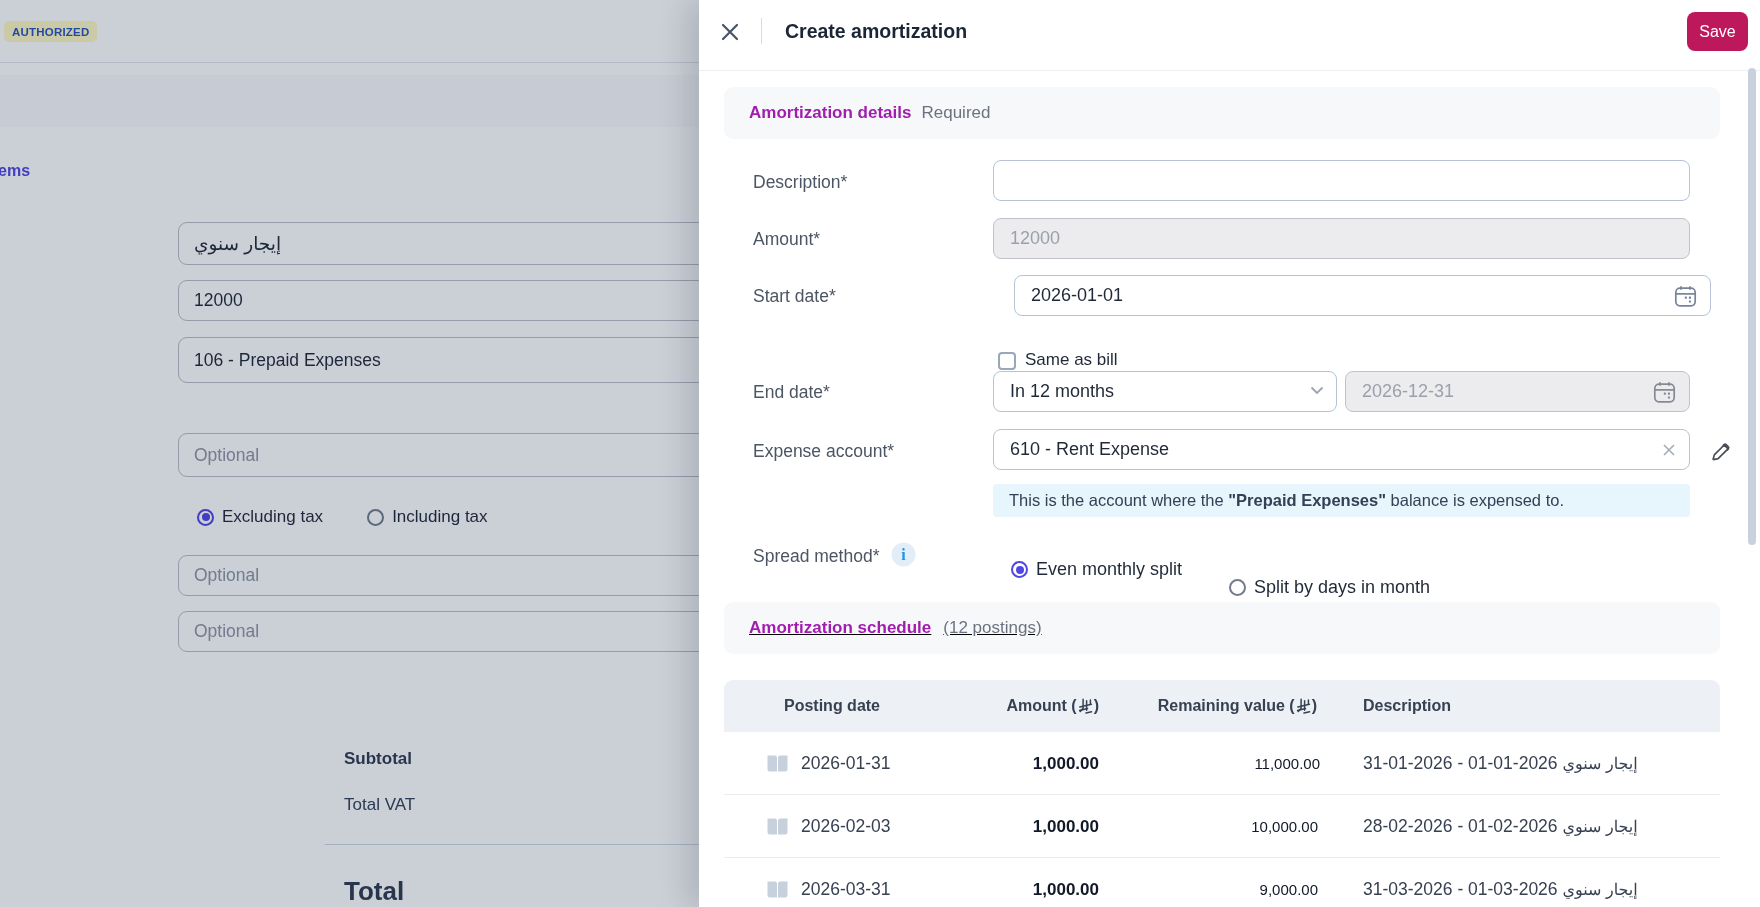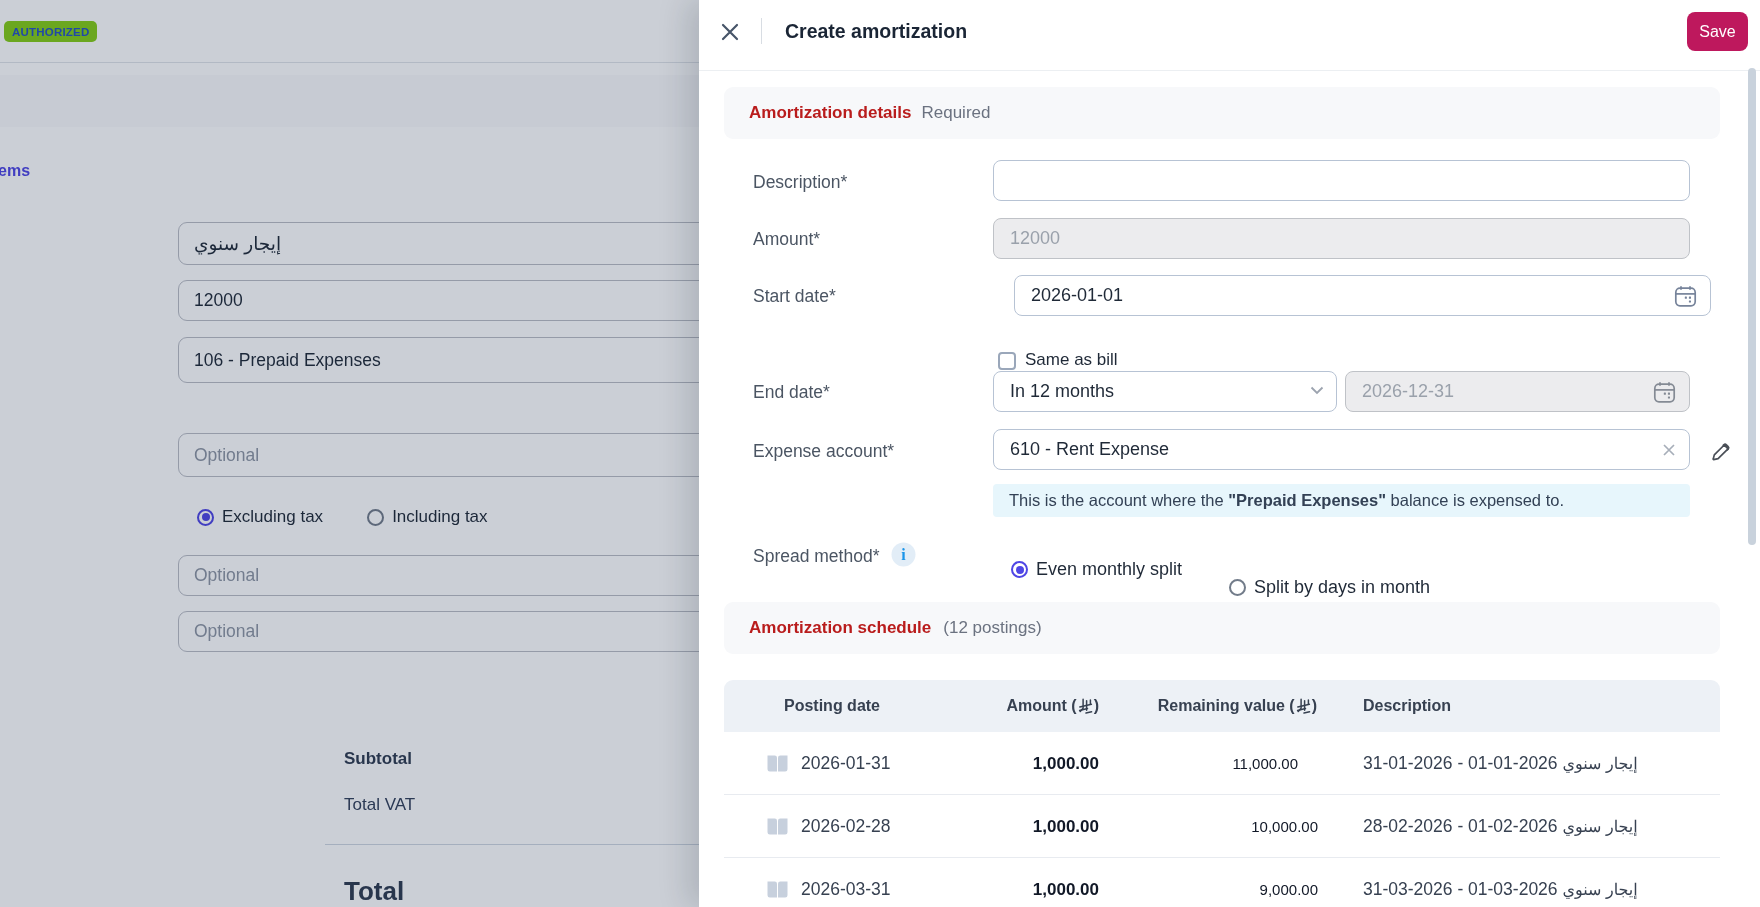--- a/index.html
+++ b/index.html
@@ -2,21 +2,21 @@
 <html><head>
 <meta charset="utf-8">
 <style>
   * { margin:0; padding:0; box-sizing:border-box; }
   html,body { width:1760px; height:907px; overflow:hidden; }
   body { font-family:"Liberation Sans", sans-serif; position:relative; background:#fff; }
 
   
   #page { position:absolute; inset:0; background:#fff; }
   #topbar { position:absolute; left:0; top:0; width:100%; height:63px; background:#fff; border-bottom:1px solid #dfe3e8; }
-  .badge { position:absolute; left:4px; top:21px; height:21px; padding:0 8px; background:#84cc16; color:#2553c5; font-size:11.5px; font-weight:600; letter-spacing:.2px; border-radius:5px; display:flex; align-items:center; }
+  .badge { position:absolute; left:4px; top:21px; height:21px; padding:0 8px; background:#fef9c3; color:#2553c5; font-size:11.5px; font-weight:600; letter-spacing:.2px; border-radius:5px; display:flex; align-items:center; }
   #band1 { position:absolute; left:0; top:75px; width:100%; height:52px; background:#fafafb; }
   #ems { position:absolute; left:-2px; top:162px; color:#4f46e5; font-size:16px; font-weight:700; }
   .linput { position:absolute; left:178px; width:760px; direction:ltr; text-align:left; justify-content:flex-start; background:#fff; border:1px solid #babdc5; border-radius:9px; display:flex; align-items:center; padding:0 15px; font-size:17.5px; color:#1f2937; }
   .lplace { color:#8d95a3; }
   .radio-row { position:absolute; top:507px; left:197px; display:flex; align-items:center; }
   .radio { width:17px; height:17px; border-radius:50%; display:inline-block; }
   .radio.sel { border:2px solid #4f46e5; position:relative; }
   .radio.sel::after { content:""; position:absolute; left:2.5px; top:2.5px; width:8px; height:8px; background:#4f46e5; border-radius:50%; }
   .radio.un { border:2px solid #727c8a; }
   .radio-row label { font-size:17px; color:#1f2937; margin-left:8px; }
@@ -30,21 +30,21 @@
 
   
   #drawer { position:absolute; left:699px; top:0; width:1061px; height:907px; background:#fff; box-shadow:-12px 0 28px rgba(16,24,40,.15); }
   #dheader { position:absolute; left:0; top:0; width:100%; height:71px; background:#fff; border-bottom:1px solid #eceff2; }
   #xbtn { position:absolute; left:21px; top:22px; width:20px; height:20px; }
   #hdiv { position:absolute; left:62px; top:18px; width:1px; height:26px; background:#d8dde3; }
   #dtitle { position:absolute; left:86px; top:20px; font-size:19.5px; font-weight:700; color:#1a2535; }
   #savebtn { position:absolute; left:988px; top:12px; width:61px; height:39px; background:#be185d; border-radius:8px; color:#fff; font-size:16px; display:flex; align-items:center; justify-content:center; }
 
   .secband { position:absolute; left:25px; width:996px; height:52px; background:#f7f8fa; border-radius:9px; display:flex; align-items:center; padding-left:25px; }
-  .secband b { font-size:17px; font-weight:700; color:#b91c1c; }
+  .secband b { font-size:17px; font-weight:700; color:#a21caf; }
   .secband span { font-size:17px; color:#6b7280; margin-left:10px; }
 
   .flabel { position:absolute; left:54px; font-size:17.5px; color:#4b5563; }
   .dinput { position:absolute; left:294px; width:697px; height:41px; border:1px solid #b7c3d4; border-radius:8px; background:#fff; display:flex; align-items:center; padding:0 16px; font-size:18px; color:#1f2937; }
   .dinput.disabled { background:#ececee; border-color:#bfc2c7; color:#9aa1ab; }
 
   .cal { position:absolute; right:13px; top:50%; margin-top:-11px; }
   .chev { position:absolute; right:12px; top:50%; margin-top:-6px; }
 
   #chkrow { position:absolute; left:299px; top:350px; display:flex; align-items:flex-end; }
@@ -176,21 +176,21 @@
 
   <div class="dradio-row" style="left:312px;top:546px;">
     <span class="radio sel"></span>
       <label>Even monthly split</label>
   </div>
   <div class="dradio-row" style="left:530px;top:564px;justify-content:flex-end;">
     <span class="radio un"></span>
       <label>Split by days in month</label>
   </div>
 
-  <div class="secband" style="top:602px;">
+  <div class="secband" style="top:602px;text-decoration:underline;">
       <b>Amortization schedule</b>
       <span style="margin-left:12px;">(12 postings)</span>
     </div>
 
   <div id="tbl">
     <div id="thead">
       <div class="th" style="left:60px;">Posting date</div>
       <div class="th" style="left:200px;width:175px;justify-content:flex-end;">Amount&nbsp;(<svg width="15" height="16" viewBox="0 0 15 16" style="margin:0 1px 0 1px;">
             <g stroke="#374151" stroke-width="1.5" fill="none" stroke-linecap="round">
               <path d="M5.1 1.2 V10.2 L2.2 13.4"></path>
@@ -215,31 +215,31 @@
     </div>
     <div class="trow">
       <div class="td" style="left:42px;">
           <svg width="23" height="19" viewBox="0 0 23 19">
             <path d="M1.5 1.5 h7.2 a2.3 2.3 0 0 1 2.3 2.3 v13.7 h-7.2 a2.3 2.3 0 0 1 -2.3 -2.3 Z" fill="#c7d0dd"></path>
             <path d="M21.5 1.5 h-7.2 a2.3 2.3 0 0 0 -2.3 2.3 v13.7 h7.2 a2.3 2.3 0 0 0 2.3 -2.3 Z" fill="#c7d0dd"></path>
           </svg>
         </div>
       <div class="td" style="left:77px;color:#374151;">2026-01-31</div>
       <div class="td" style="left:240px;width:135px;justify-content:flex-end;font-weight:700;color:#111827;font-size:17px;">1,000.00</div>
-      <div class="td" style="left:420px;width:154px;justify-content:flex-end;color:#111827;font-size:15px;">11,000.00</div>
+      <div class="td" style="left:442px;width:154px;justify-content:flex-end;color:#111827;font-size:15px;">11,000.00</div>
       <div class="td" style="left:639px;color:#374151;">31-01-2026 - 01-01-2026&nbsp;<bdi style="font-size:16px;">إيجار سنوي</bdi></div>
     </div>
     <div class="trow">
       <div class="td" style="left:42px;">
           <svg width="23" height="19" viewBox="0 0 23 19">
             <path d="M1.5 1.5 h7.2 a2.3 2.3 0 0 1 2.3 2.3 v13.7 h-7.2 a2.3 2.3 0 0 1 -2.3 -2.3 Z" fill="#c7d0dd"></path>
             <path d="M21.5 1.5 h-7.2 a2.3 2.3 0 0 0 -2.3 2.3 v13.7 h7.2 a2.3 2.3 0 0 0 2.3 -2.3 Z" fill="#c7d0dd"></path>
           </svg>
         </div>
-      <div class="td" style="left:77px;color:#374151;">2026-02-28</div>
+      <div class="td" style="left:77px;color:#374151;">2026-02-03</div>
       <div class="td" style="left:240px;width:135px;justify-content:flex-end;font-weight:700;color:#111827;font-size:17px;">1,000.00</div>
       <div class="td" style="left:440px;width:154px;justify-content:flex-end;color:#111827;font-size:15px;">10,000.00</div>
       <div class="td" style="left:639px;color:#374151;">28-02-2026 - 01-02-2026&nbsp;<bdi style="font-size:16px;">إيجار سنوي</bdi></div>
     </div>
     <div class="trow">
       <div class="td" style="left:42px;">
           <svg width="23" height="19" viewBox="0 0 23 19">
             <path d="M1.5 1.5 h7.2 a2.3 2.3 0 0 1 2.3 2.3 v13.7 h-7.2 a2.3 2.3 0 0 1 -2.3 -2.3 Z" fill="#c7d0dd"></path>
             <path d="M21.5 1.5 h-7.2 a2.3 2.3 0 0 0 -2.3 2.3 v13.7 h7.2 a2.3 2.3 0 0 0 2.3 -2.3 Z" fill="#c7d0dd"></path>
           </svg>

